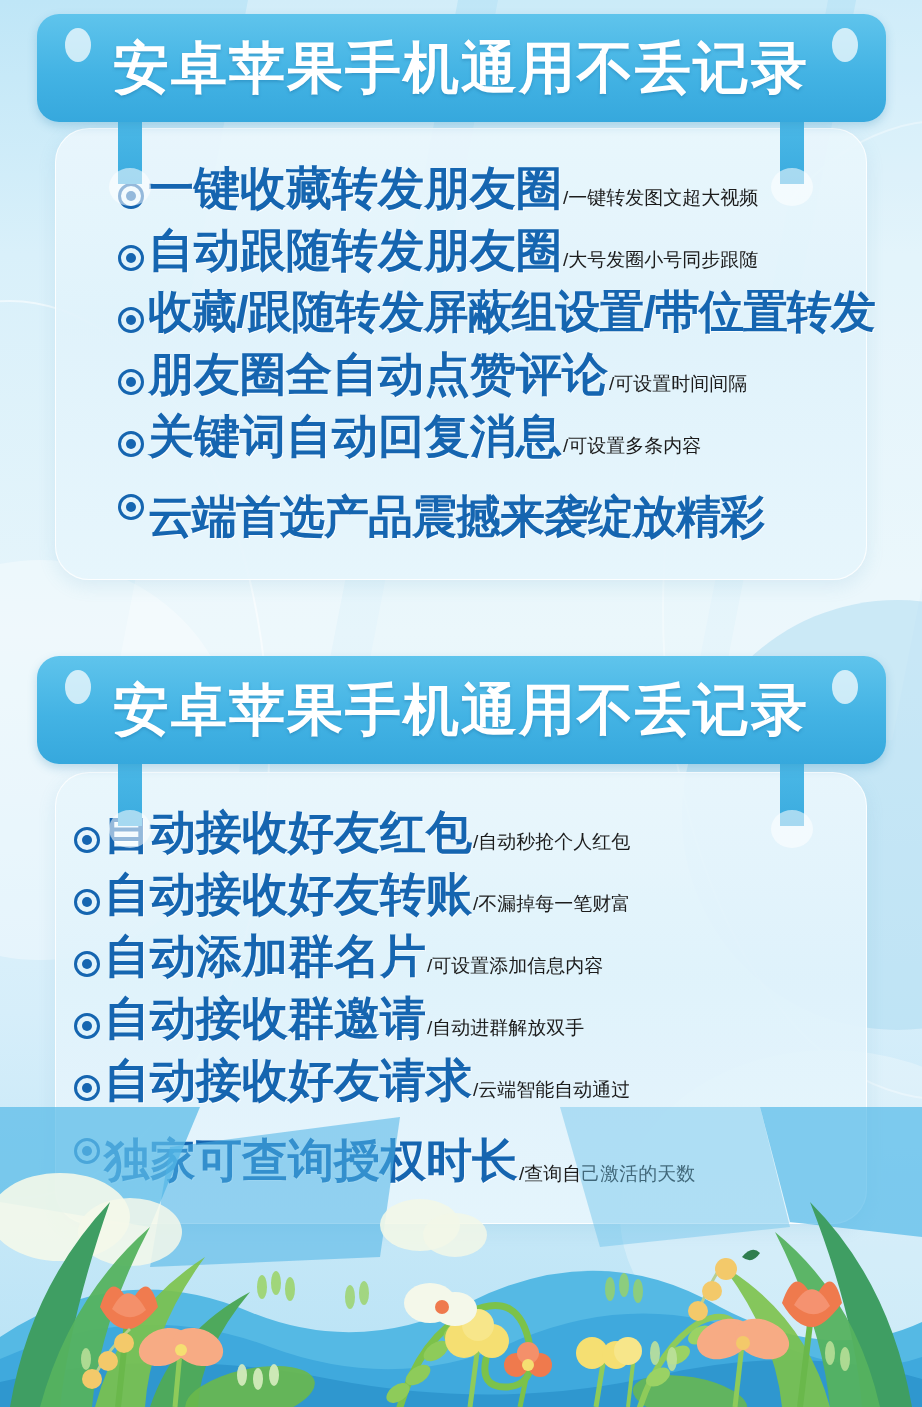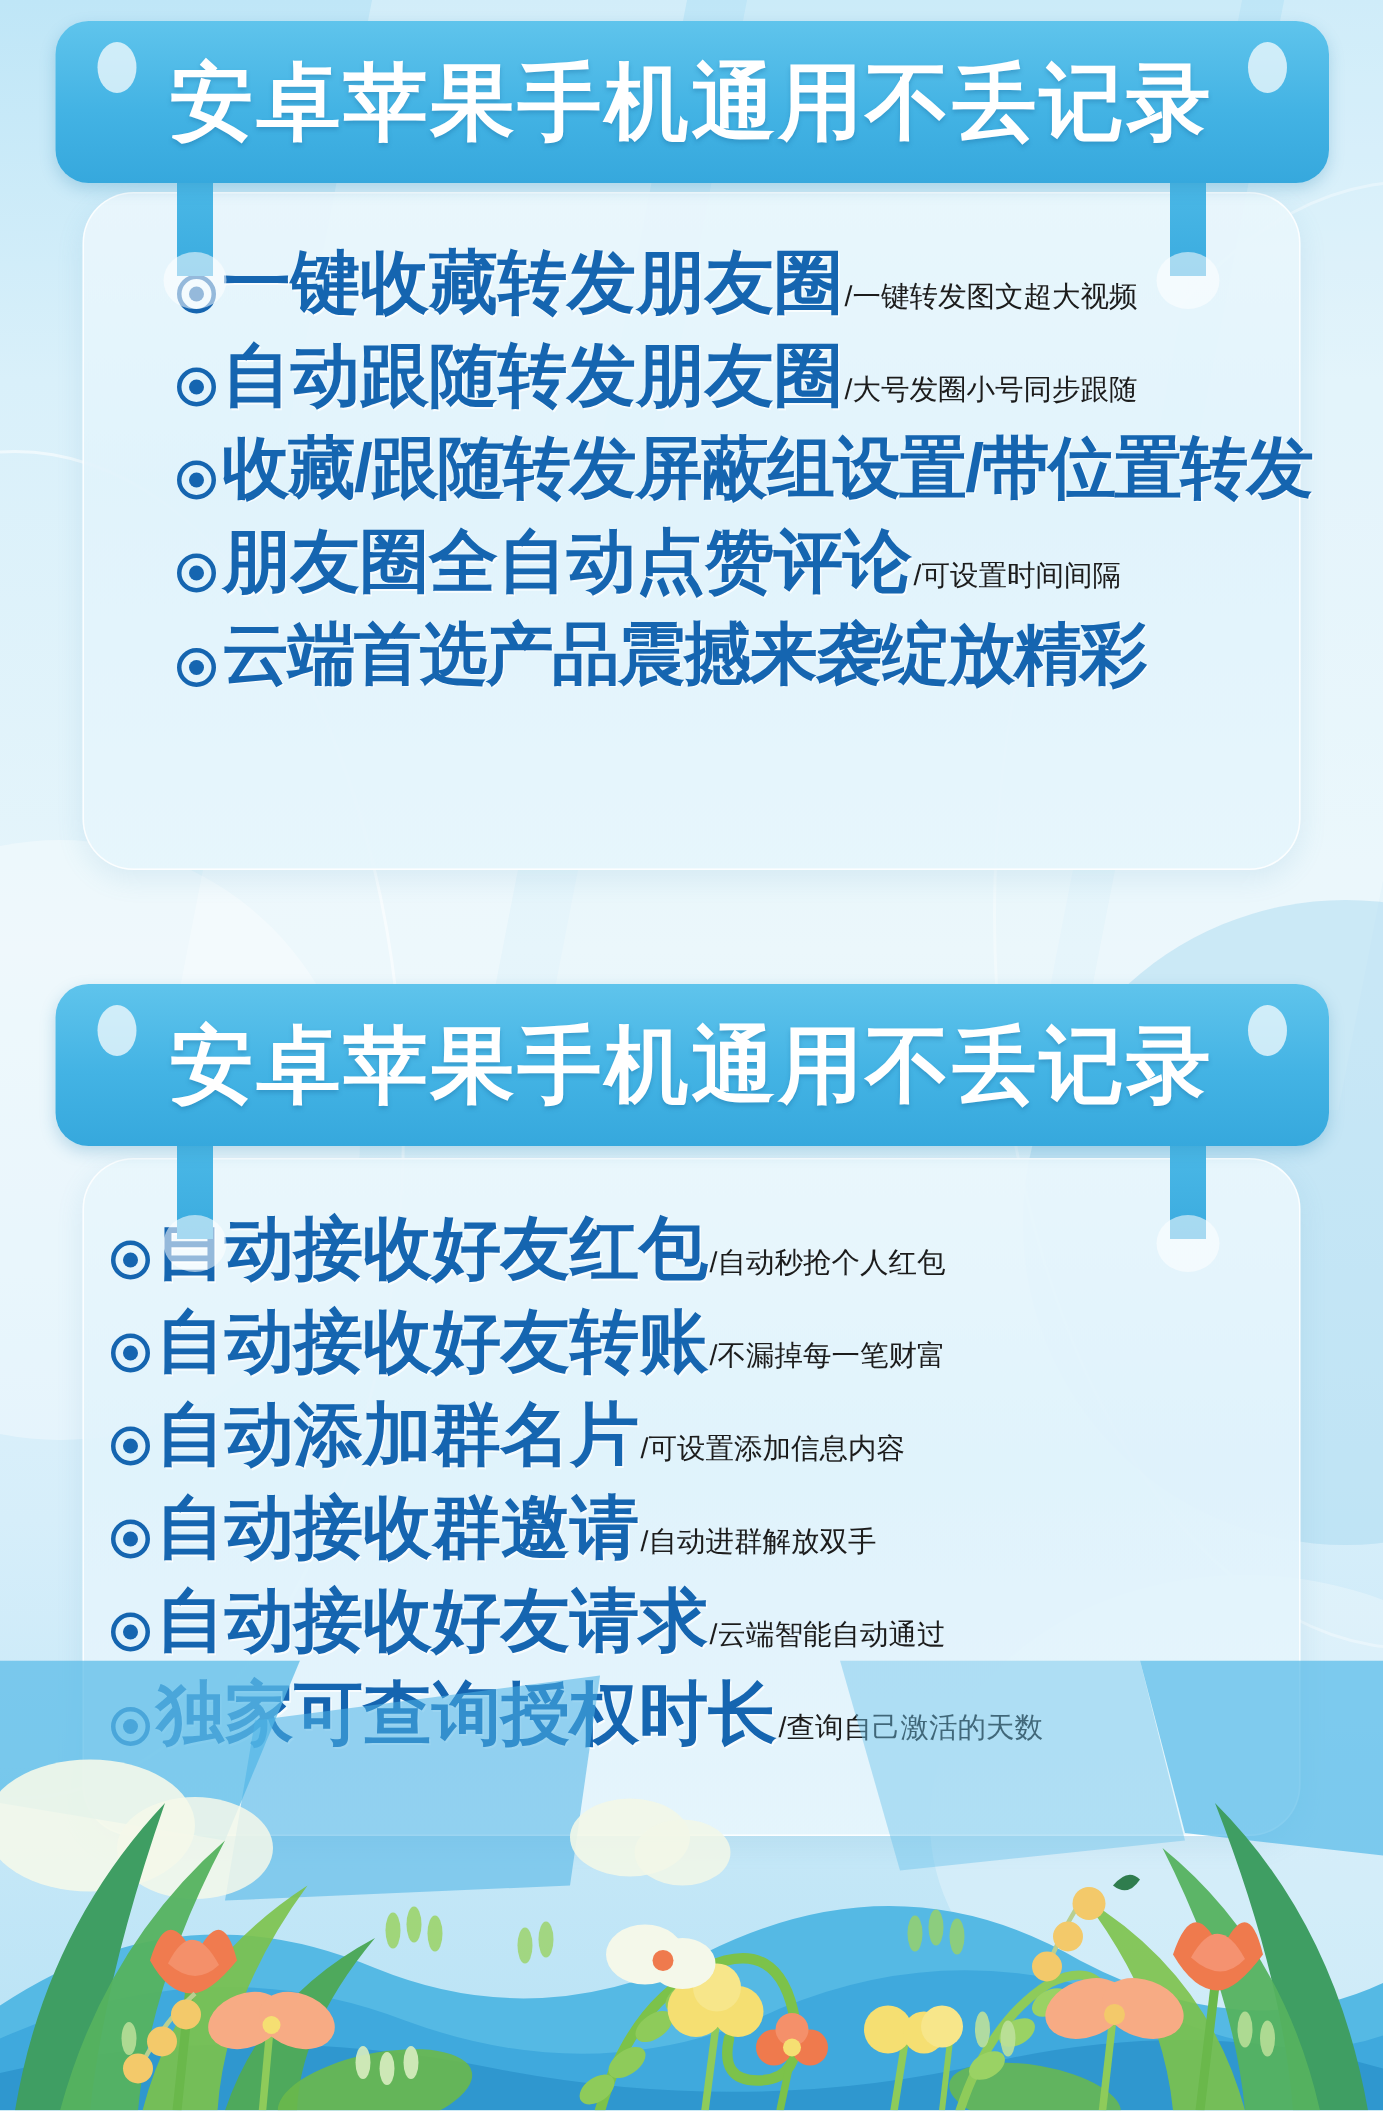--- a/index.html
+++ b/index.html
@@ -119,21 +119,21 @@
   .card.two { top:772px; height:452px; }
 
   
   .rows { display:flex; flex-direction:column; }
   .feature-row {
     display:flex;
     align-items:baseline;
     padding-left:18px;
     height:62px;
   }
-  .feature-row.tall { height:64px; }
+  .feature-row.tall { height:64px;align-items:flex-end; }
 
   .bullet {
     flex:0 0 auto;
     width:26px; height:26px;
     margin-right:4px;
     position:relative;
     align-self:center;
   }
   .bullet::before {
     content:"";
@@ -223,20 +223,25 @@
         <span class="main-text wide">收藏/跟随转发屏蔽组设置/带位置转发</span>
         <span class="sub-text"></span>
       </div>
 
       <div class="feature-row">
         <span class="bullet"></span>
         <span class="main-text">朋友圈全自动点赞评论</span>
         <span class="sub-text">/可设置时间间隔</span>
       </div>
 
+      <div class="feature-row">
+        <span class="bullet"></span>
+        <span class="main-text">关键词自动回复消息</span>
+        <span class="sub-text">/可设置多条内容</span>
+      </div>
 
       <div class="feature-row tall">
         <span class="bullet"></span>
         <span class="main-text wide">云端首选产品震撼来袭绽放精彩</span>
         <span class="sub-text"></span>
       </div>
 
     </div>
   </div>
 

